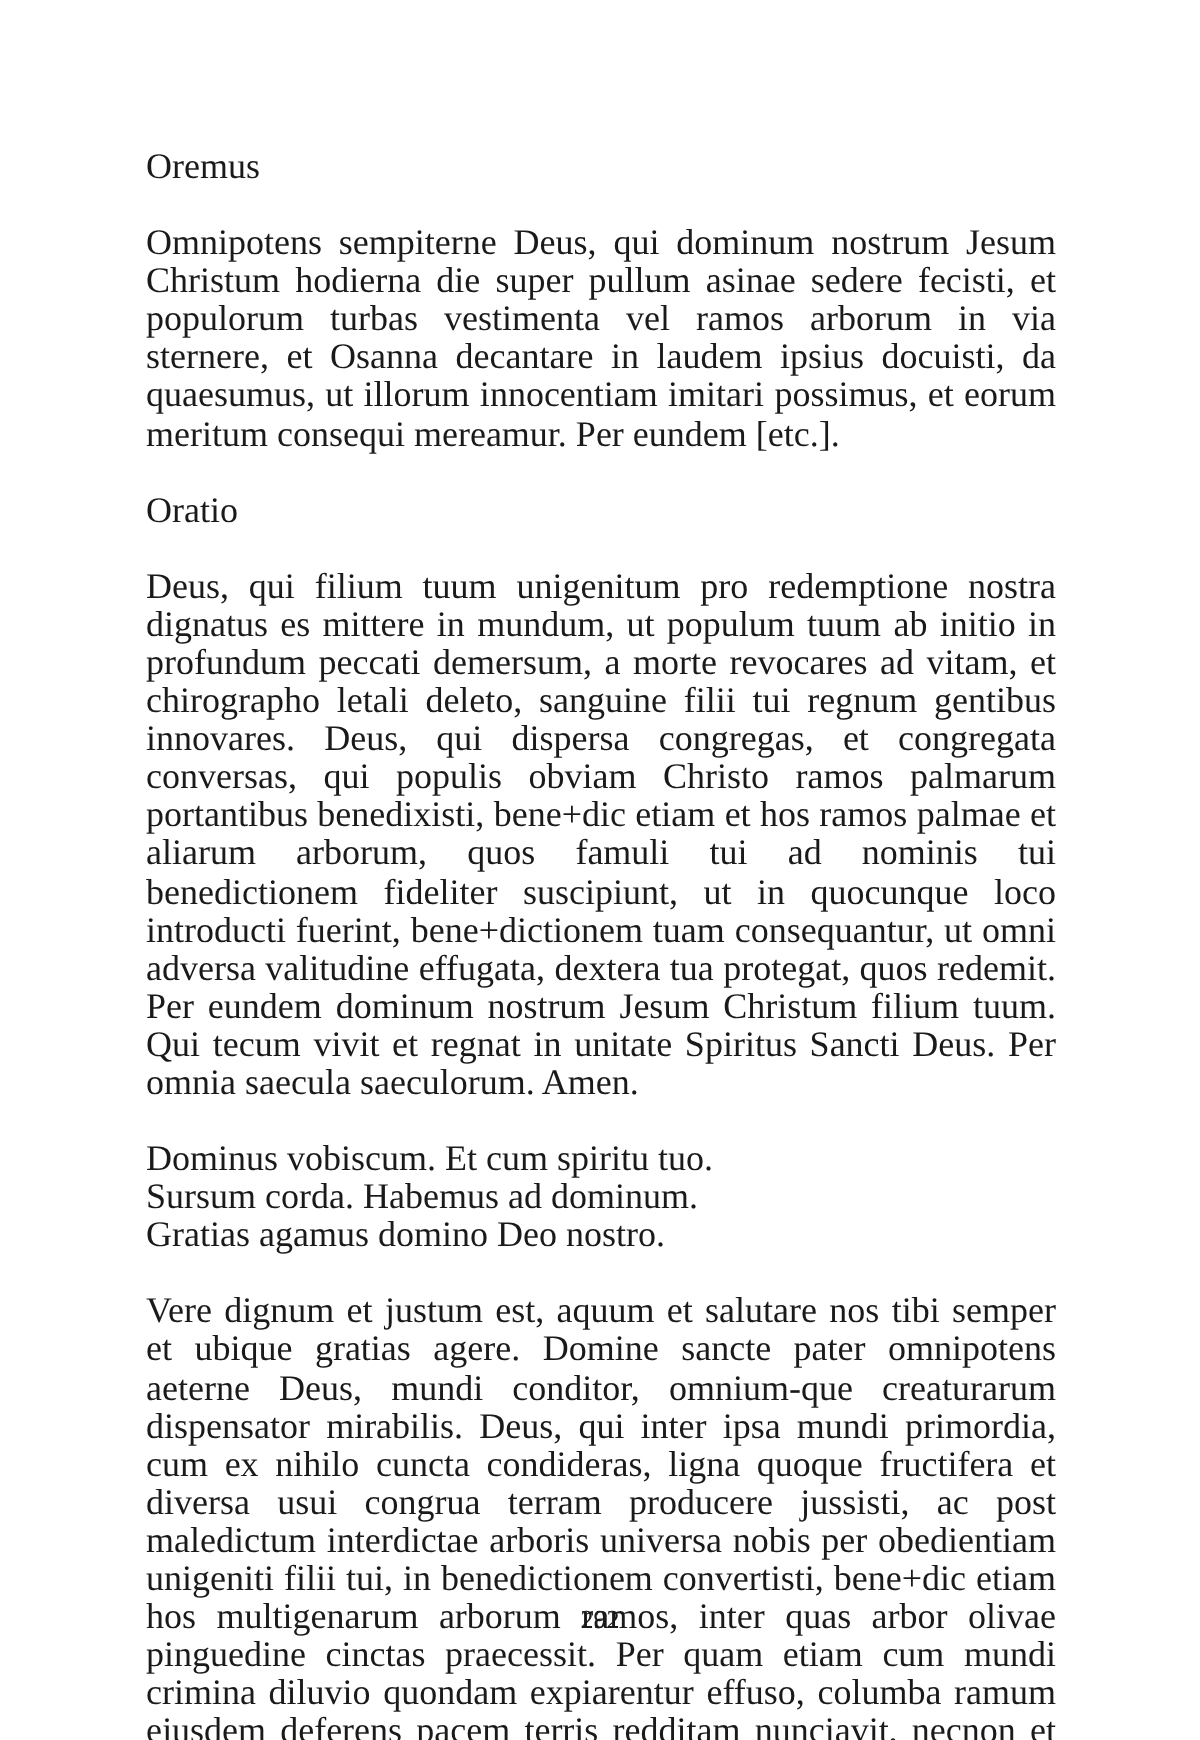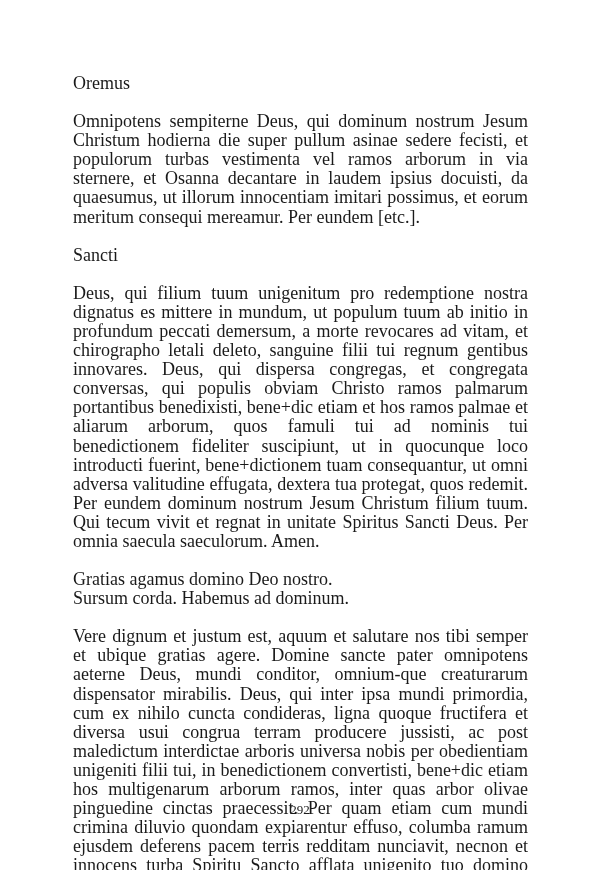--- a/index.html
+++ b/index.html
@@ -50,24 +50,25 @@
       color: #1a1a1a;
     }
   </style>
 </head>
 <body>
 
 <div class="page">
   <p class="heading">Oremus</p>
   <p class="para">Omnipotens sempiterne Deus, qui dominum nostrum Jesum Christum hodierna die super pullum asinae sedere fecisti, et populorum turbas vestimenta vel ramos arborum in via sternere, et Osanna decantare in laudem ipsius docuisti, da quaesumus, ut illorum innocentiam imitari possimus, et eorum meritum consequi mereamur. Per eundem [etc.].</p>
 
-  <p class="heading">Sancti</p>
+  <p class="heading">Oratio</p>
   <p class="para">Deus, qui filium tuum unigenitum pro redemptione nostra dignatus es mittere in mundum, ut populum tuum ab initio in profundum peccati demersum, a morte revocares ad vitam, et chirographo letali deleto, sanguine filii tui regnum gentibus innovares. Deus, qui dispersa congregas, et congregata conversas, qui populis obviam Christo ramos palmarum portantibus benedixisti, bene+dic etiam et hos ramos palmae et aliarum arborum, quos famuli tui ad nominis tui benedictionem fideliter suscipiunt, ut in quocunque loco introducti fuerint, bene+dictionem tuam consequantur, ut omni adversa valitudine effugata, dextera tua protegat, quos redemit. Per eundem dominum nostrum Jesum Christum filium tuum. Qui tecum vivit et regnat in unitate Spiritus Sancti Deus. Per omnia saecula saeculorum. Amen.</p>
 
   <div class="dialogue">
+    <span class="line">Dominus vobiscum. Et cum spiritu tuo.</span>
+    <span class="line">Sursum corda. Habemus ad dominum.</span>
     <span class="line">Gratias agamus domino Deo nostro.</span>
-    <span class="line">Sursum corda. Habemus ad dominum.</span>
   </div>
 
   <p class="para">Vere dignum et justum est, aquum et salutare nos tibi semper et ubique gratias agere. Domine sancte pater omnipotens aeterne Deus, mundi conditor, omnium-que creaturarum dispensator mirabilis. Deus, qui inter ipsa mundi primordia, cum ex nihilo cuncta condideras, ligna quoque fructifera et diversa usui congrua terram producere jussisti, ac post maledictum interdictae arboris universa nobis per obedientiam unigeniti filii tui, in benedictionem convertisti, bene+dic etiam hos multigenarum arborum ramos, inter quas arbor olivae pinguedine cinctas praecessit. Per quam etiam cum mundi crimina diluvio quondam expiarentur effuso, columba ramum ejusdem deferens pacem terris redditam nunciavit, necnon et innocens turba Spiritu Sancto afflata unigenito tuo domino nostro Jesu Christo pro totius mundi salute passuro obviam currens palmarum et hujus arboris ramos abscindens, ac vestigiis ejus substernens, jam quasi triumphatorem devicto mortis principe ostendebat. Te igitur Domine suppliciter deprecamur, ut</p>
 </div>
 
 <div class="page-number">292</div>
 
 </body></html>

